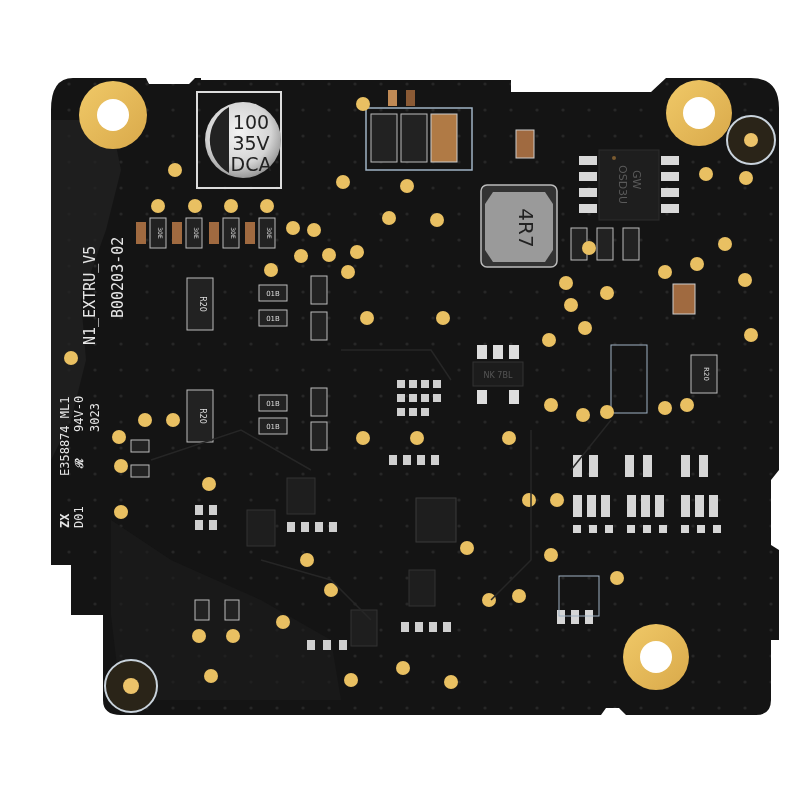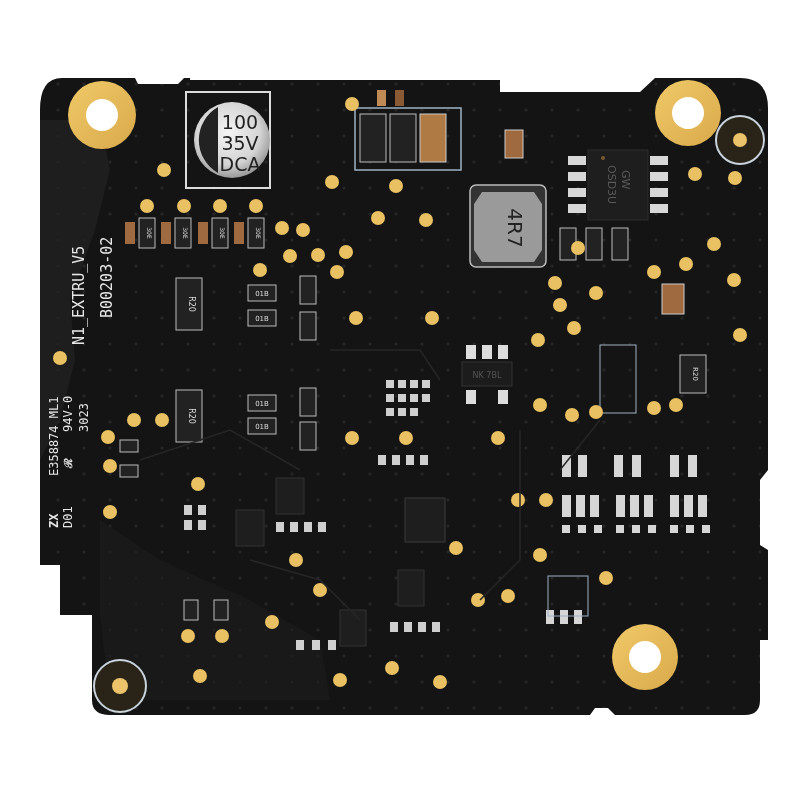--- a/index.html
+++ b/index.html
@@ -1,17 +1,17 @@
 <!DOCTYPE html>
 <html><head>
   <meta charset="utf-8">
   <style>
     html, body { margin: 0; padding: 0; background: #ffffff; }
     body { width: 800px; height: 800px; overflow: hidden; position: relative; font-family: "Liberation Sans", sans-serif; }
-    .scene { position: absolute; left: 0; top: 0; width: 780px; height: 800px; }
+    .scene { position: absolute; left: 11px; top: 0; width: 780px; height: 800px; }
     svg text { font-family: "DejaVu Sans", sans-serif; }
     .silk { fill: #e6e6e6; font-family: "DejaVu Sans Mono", monospace; }
   </style>
 </head>
 <body>
 
 <div class="scene">
 <svg width="800" height="800" viewBox="0 0 800 800" xmlns="http://www.w3.org/2000/svg">
   <defs>
     <radialGradient id="capTop" cx="45%" cy="40%" r="60%">

